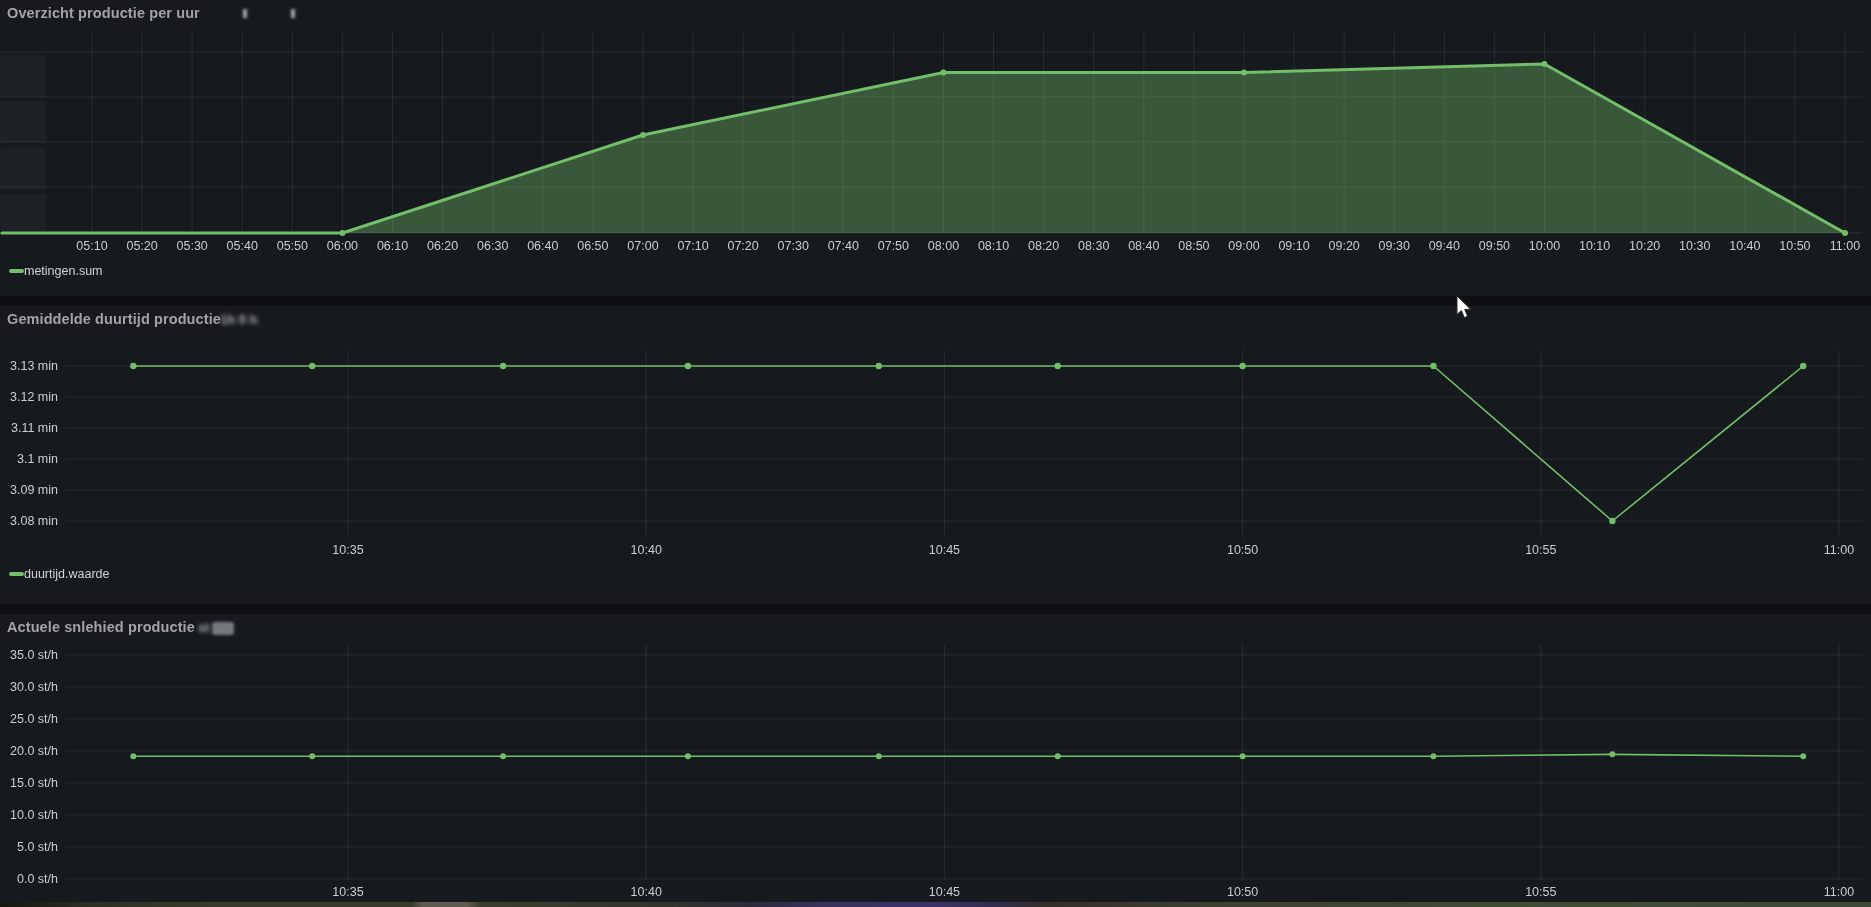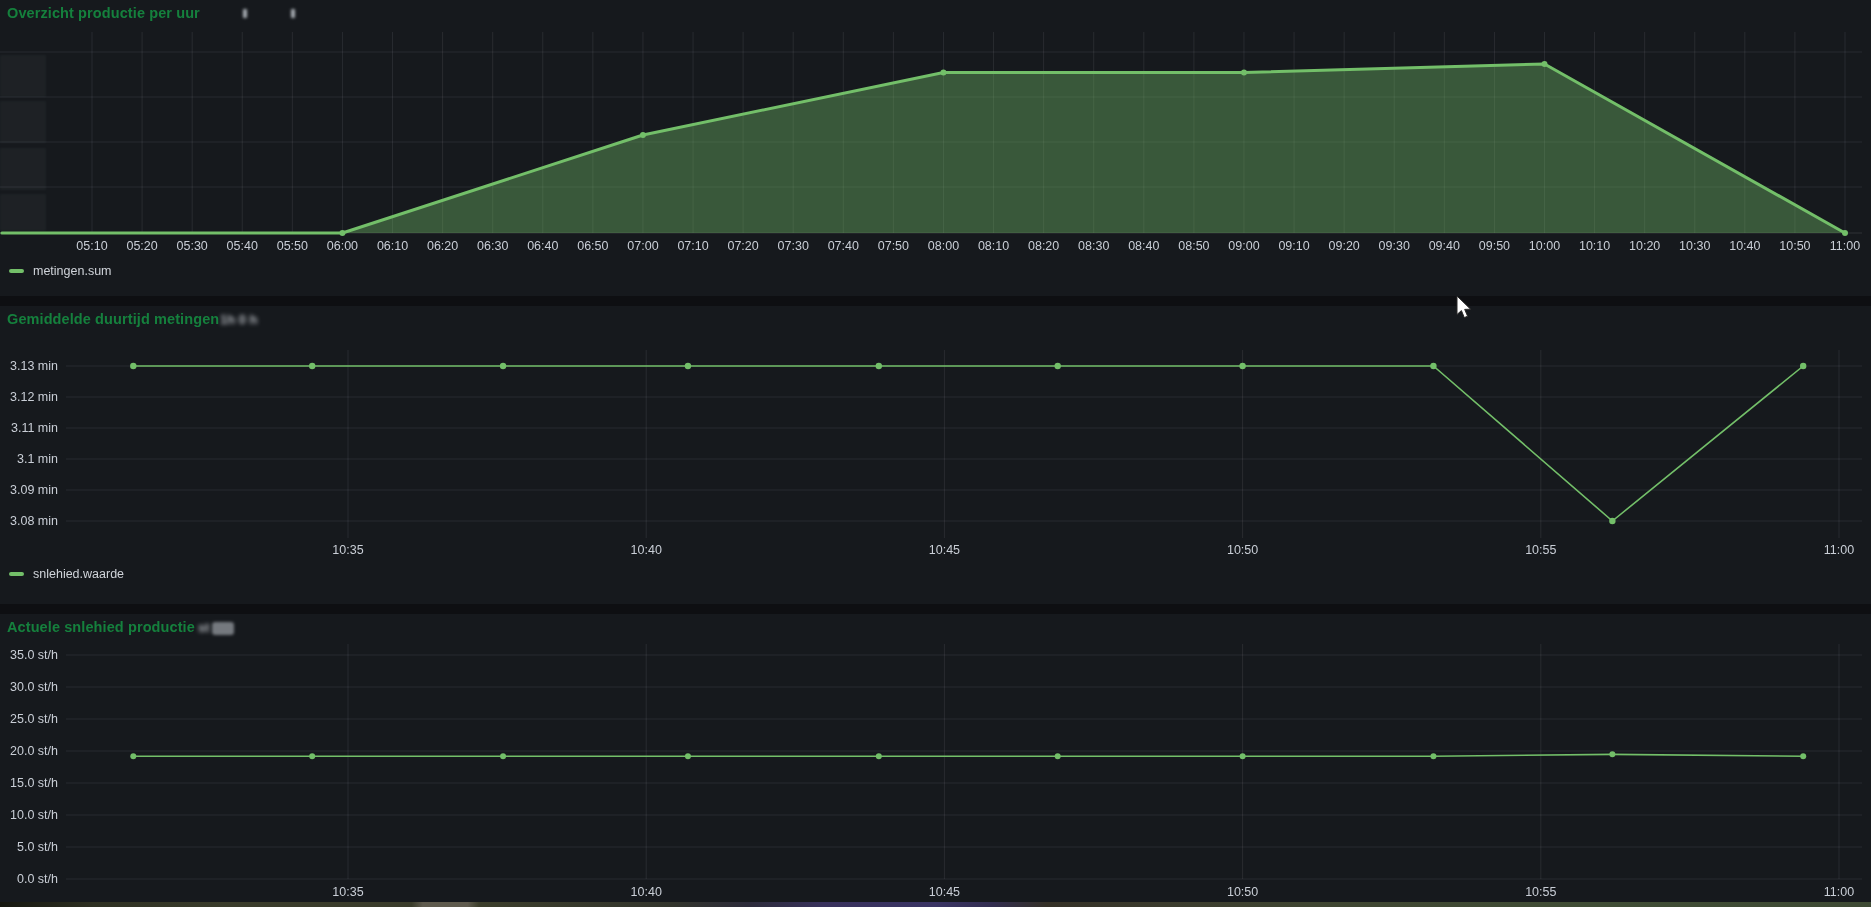--- a/index.html
+++ b/index.html
@@ -8,39 +8,39 @@
     background:#0e0f12;
     font-family:"Liberation Sans", sans-serif;
     -webkit-font-smoothing:antialiased;
   }
   .panel{
     position:absolute;left:0;width:1871px;
     background:#16191d;
   }
   .panel-title{
     position:absolute;left:7px;top:5px;
-    font-size:14.5px;font-weight:600;color:#15803d;letter-spacing:.1px;
+    font-size:14.5px;font-weight:600;color:#a3a3a3;letter-spacing:.1px;
     white-space:nowrap;
   }
   .title-blur{
     position:absolute;top:6px;
     font-size:13px;font-weight:600;color:#c8ccd2;
     filter:blur(2.2px);opacity:.85;white-space:nowrap;
   }
   .chip-blur{
     position:absolute;top:8px;width:22px;height:13px;border-radius:3px;
     background:#8d9298;filter:blur(1.6px);opacity:.8;
   }
   .tick-mark-blur{
     position:absolute;width:4px;height:9px;border-radius:1px;
     background:#cdd3d9;filter:blur(1.5px);opacity:.8;
   }
   svg.chart{position:absolute;left:0;top:0;display:block;}
   .legend{
-    position:absolute;left:9px;display:flex;align-items:center;gap:9px;
+    position:absolute;left:9px;display:flex;align-items:center;gap:0;
     cursor:pointer;
   }
   .legend .dash{width:15px;height:4px;border-radius:2px;}
   .legend .lbl{font-size:12.5px;color:#d0d4da;}
   .redact{position:absolute;background:rgba(215,225,235,0.045);filter:blur(1px);}
   .bottom-strip{
     position:absolute;left:0;top:902px;width:1871px;height:5px;
     background:linear-gradient(90deg,
       #15160f 0%, #2e3022 5%, #3a3c2b 12%, #3a3c2b 22%,
       #5f5b4e 22.6%, #5f5b4e 25%, #3c3e2b 25.6%, #32342c 36%,
@@ -157,21 +157,21 @@
       </g>
     </svg>
 
   <div class="legend" style="top:264px;">
     <span class="dash" style="background: rgb(115, 191, 105);"></span>
     <span class="lbl">metingen.sum</span>
   </div>
 </div>
 
 <div class="panel" style="top: 306px; height: 298px; background: rgb(22, 25, 29);">
-  <div class="panel-title">Gemiddelde duurtijd metingen</div>
+  <div class="panel-title">Gemiddelde duurtijd productie</div>
   <span class="title-blur" style="left:220px;">1h 0 h</span>
 
   <svg class="chart" id="svg2" width="1871" height="298">
       <g>
         <line x1="348" y1="44" x2="348" y2="232" stroke="rgba(204,204,220,0.10)" stroke-width="1"></line>
         <line x1="646.2" y1="44" x2="646.2" y2="232" stroke="rgba(204,204,220,0.10)" stroke-width="1"></line>
         <line x1="944.4" y1="44" x2="944.4" y2="232" stroke="rgba(204,204,220,0.10)" stroke-width="1"></line>
         <line x1="1242.6" y1="44" x2="1242.6" y2="232" stroke="rgba(204,204,220,0.10)" stroke-width="1"></line>
         <line x1="1540.8" y1="44" x2="1540.8" y2="232" stroke="rgba(204,204,220,0.10)" stroke-width="1"></line>
         <line x1="1839" y1="44" x2="1839" y2="232" stroke="rgba(204,204,220,0.10)" stroke-width="1"></line>
@@ -206,21 +206,21 @@
         <circle cx="1057.7159999999985" cy="60" r="3.2" fill="#73bf69"></circle>
         <circle cx="1242.6" cy="60" r="3.2" fill="#73bf69"></circle>
         <circle cx="1433.4480000000028" cy="60" r="3.2" fill="#73bf69"></circle>
         <circle cx="1612.3680000000027" cy="214.99999999999946" r="3.2" fill="#73bf69"></circle>
         <circle cx="1803.2159999999988" cy="60" r="3.2" fill="#73bf69"></circle>
       </g>
     </svg>
 
   <div class="legend" style="top:261px;">
     <span class="dash" style="background: rgb(115, 191, 105);"></span>
-    <span class="lbl">snlehied.waarde</span>
+    <span class="lbl">duurtijd.waarde</span>
   </div>
 </div>
 
 <div class="panel" style="top: 614px; height: 288px; background: rgb(22, 25, 29); text-decoration: underline;">
   <div class="panel-title">Actuele snlehied productie</div>
   <span class="title-blur" style="left:198px;">st</span>
   <span class="chip-blur" style="left:212px;"></span>
 
   <svg class="chart" id="svg3" width="1871" height="288">
       <g>

